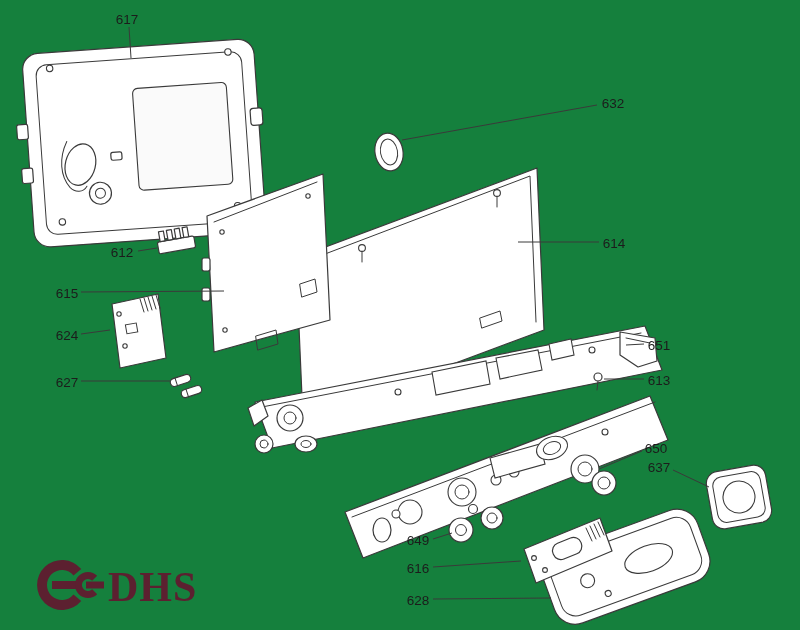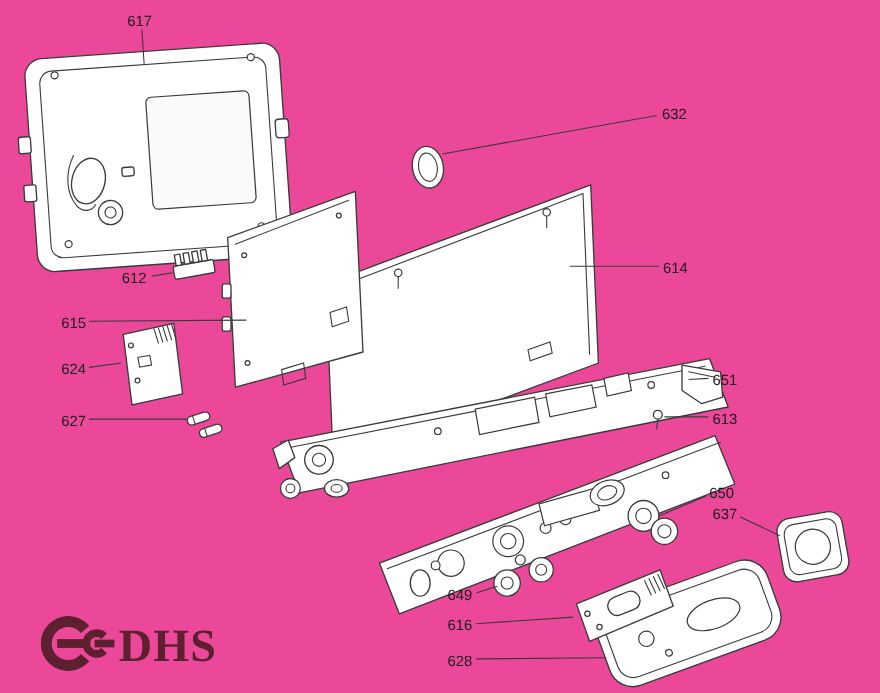--- a/index.html
+++ b/index.html
@@ -1,16 +1,16 @@
 <!DOCTYPE html>
 <html><head>
 <meta charset="utf-8">
 <style>
   html,body{margin:0;padding:0;background:#ffffff;}
-  .stage{position:relative;width:800px;height:630px;background:#ec4899;overflow:hidden;
+  .stage{position:relative;width:800px;height:630px;background:#15803d;overflow:hidden;
          font-family:"Liberation Sans",sans-serif;}
   .stage svg{display:block;}
   .part{fill:#ffffff;stroke:#3a3a3a;stroke-width:1.2;stroke-linejoin:round;}
   .part-soft{fill:#fafafa;stroke:#3a3a3a;stroke-width:1.1;stroke-linejoin:round;}
   .detail{fill:none;stroke:#3a3a3a;stroke-width:1;stroke-linecap:round;}
   .hole{fill:#ffffff;stroke:#3a3a3a;stroke-width:1.1;}
   .leader{stroke:#3a3a3a;stroke-width:1;fill:none;}
   .callout{font-size:13.5px;fill:#1c1c1c;}
   .logo-text{font-family:"Liberation Serif",serif;font-size:42px;font-weight:bold;letter-spacing:1px;}
 </style>

